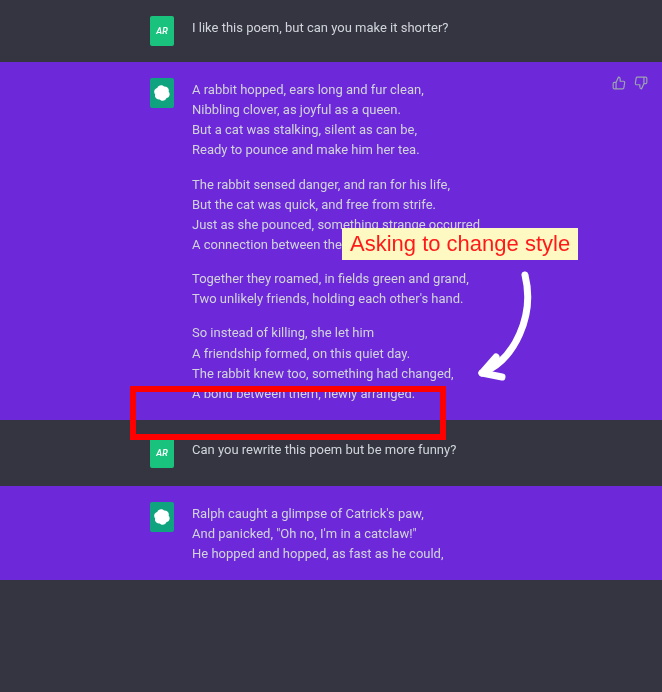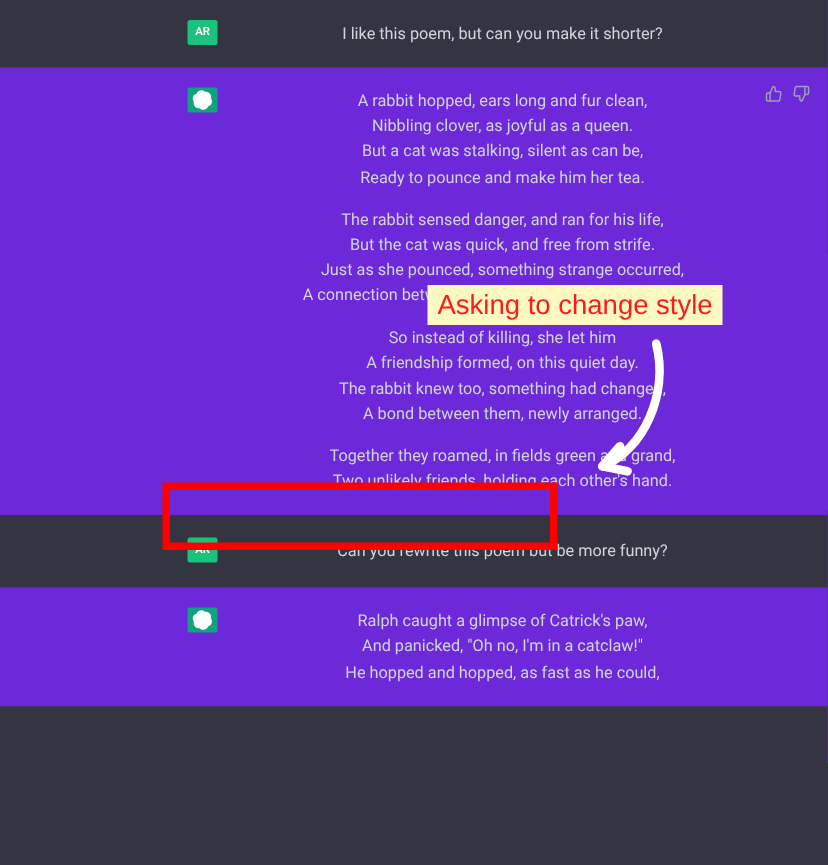--- a/index.html
+++ b/index.html
@@ -16,40 +16,41 @@
   .row {
     display: flex;
     padding: 16px 18px 16px 150px;
     gap: 18px;
     position: relative;
   }
   .row.user { background: #343541; }
   .row.assistant { background: #6d28d9; }
   .avatar {
     width: 24px;
-    height: 20px;
+    height: 30px;
     flex: 0 0 24px;
     border-radius: 2px;
     display: flex;
     align-items: center;
     justify-content: center;
     font-size: 9px;
     font-weight: 600;
     color: #fff;
+    font-style: italic;
   }
   .avatar.user-av { background: #19c37d; }
   .avatar.bot-av { background: #10a37f; }
   .avatar.bot-av svg { width: 16px; height: 16px; }
   .content {
     flex: 1;
     line-height: 1.55;
     padding-top: 2px;
     max-width: 420px;
   }
-  .content p { margin-bottom: 14px; white-space: pre-line; text-align: center; }
+  .content p { margin-bottom: 14px; white-space: pre-line; }
   .content p:last-child { margin-bottom: 0; }
   .feedback {
     position: absolute;
     right: 14px;
     top: 14px;
     display: flex;
     gap: 8px;
     color: #9ca3af;
   }
   .feedback svg { width: 14px; height: 14px; cursor: pointer; }
@@ -92,26 +93,26 @@
   </div>
   <div class="content">
     <p>A rabbit hopped, ears long and fur clean,
 Nibbling clover, as joyful as a queen.
 But a cat was stalking, silent as can be,
 Ready to pounce and make him her tea.</p>
     <p>The rabbit sensed danger, and ran for his life,
 But the cat was quick, and free from strife.
 Just as she pounced, something strange occurred,
 A connection between them, and the rabbit was spared.</p>
+    <p>Together they roamed, in fields green and grand,
+Two unlikely friends, holding each other's hand.</p>
     <p>So instead of killing, she let him
 A friendship formed, on this quiet day.
 The rabbit knew too, something had changed,
 A bond between them, newly arranged.</p>
-    <p>Together they roamed, in fields green and grand,
-Two unlikely friends, holding each other's hand.</p>
   </div>
   <div class="feedback">
     <span>
       <svg viewBox="0 0 24 24" fill="none" stroke="currentColor" stroke-width="2">
           <path d="M14 9V5a3 3 0 0 0-3-3l-4 9v11h11.3a2 2 0 0 0 2-1.7l1.4-9a2 2 0 0 0-2-2.3H14zM7 22H4a2 2 0 0 1-2-2v-7a2 2 0 0 1 2-2h3"></path>
         </svg>
     </span>
     <span>
       <svg viewBox="0 0 24 24" fill="none" stroke="currentColor" stroke-width="2">
           <path d="M10 15v4a3 3 0 0 0 3 3l4-9V2H5.7a2 2 0 0 0-2 1.7l-1.4 9a2 2 0 0 0 2 2.3H10zM17 2h3a2 2 0 0 1 2 2v7a2 2 0 0 1-2 2h-3"></path>

